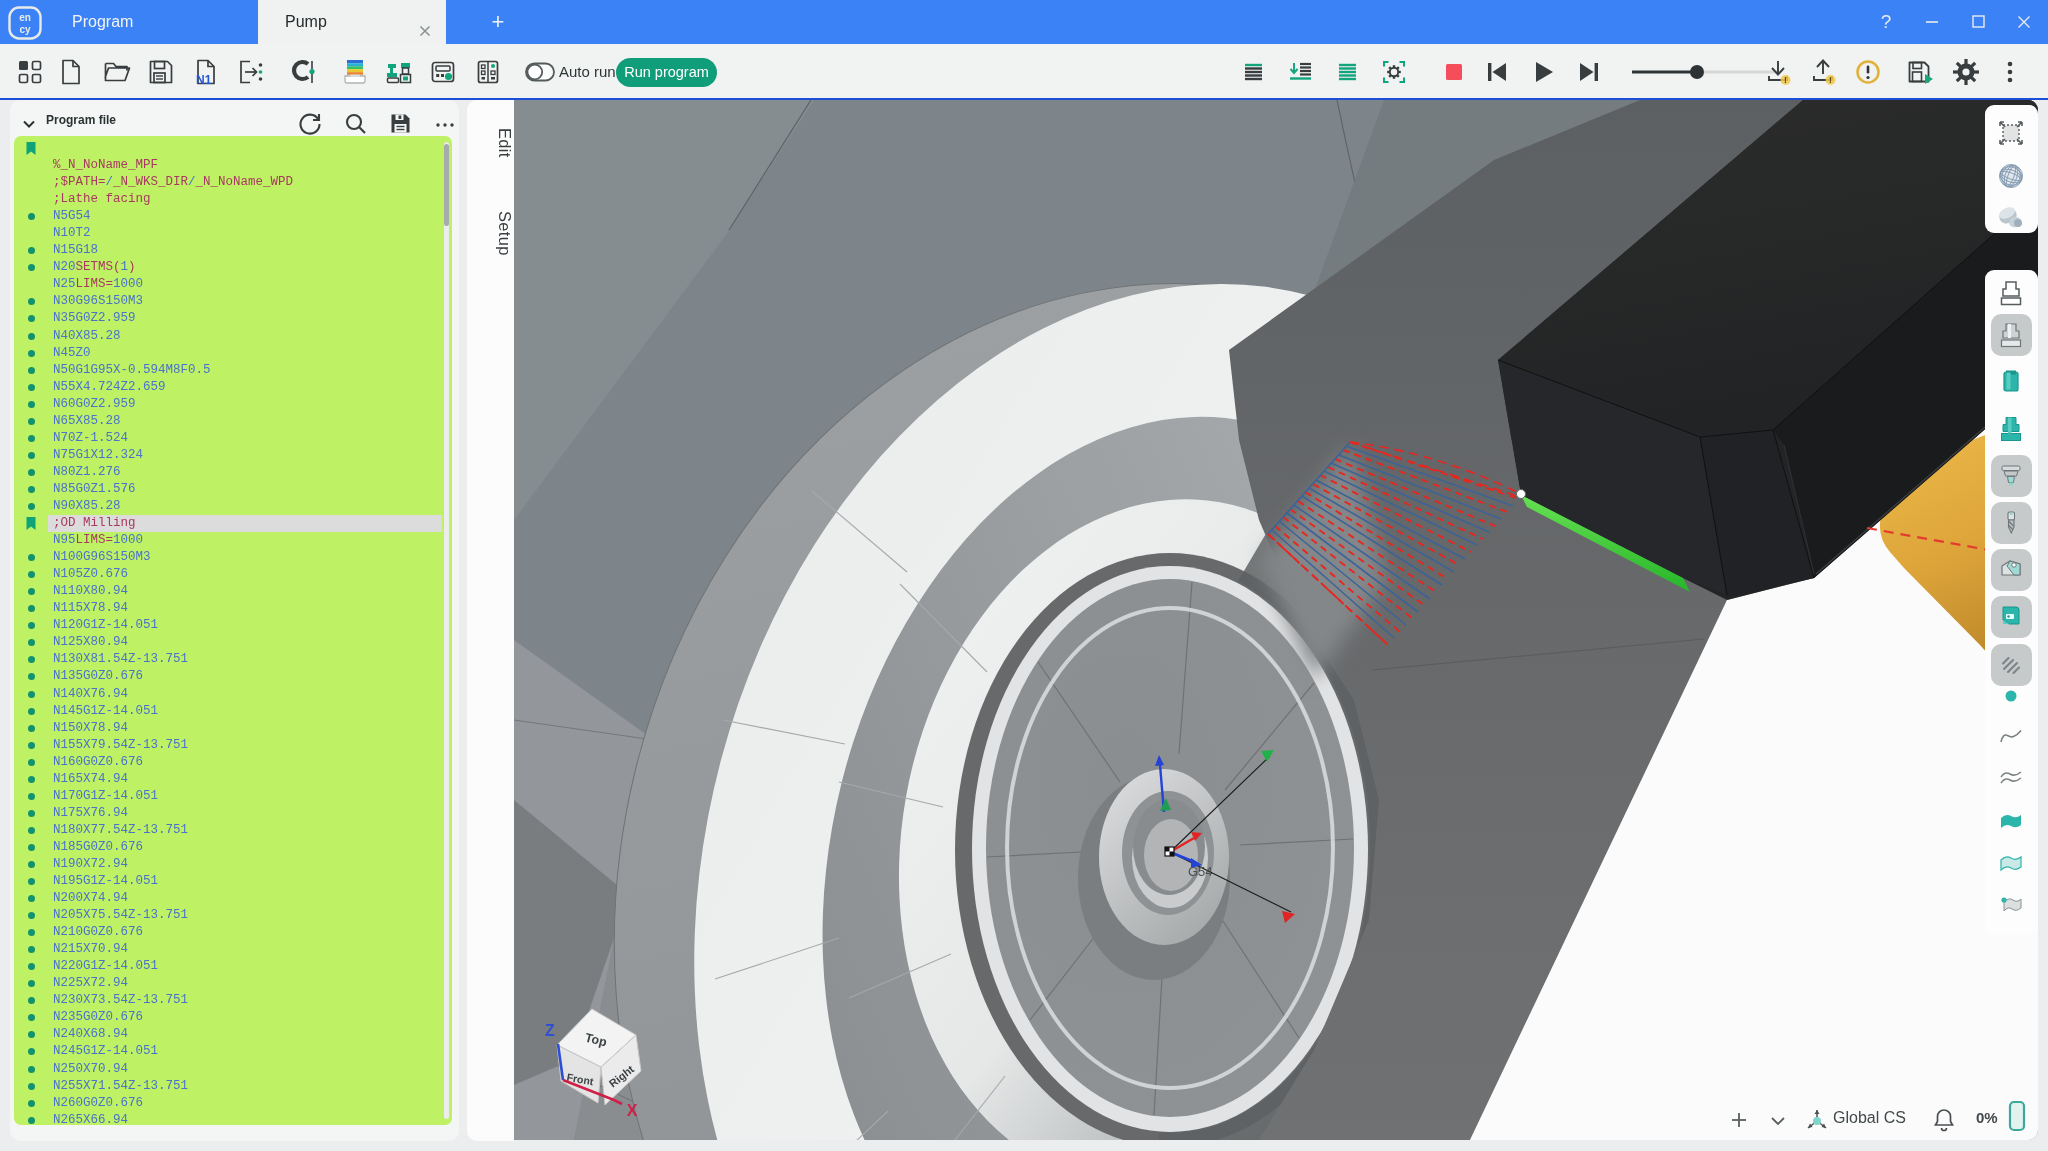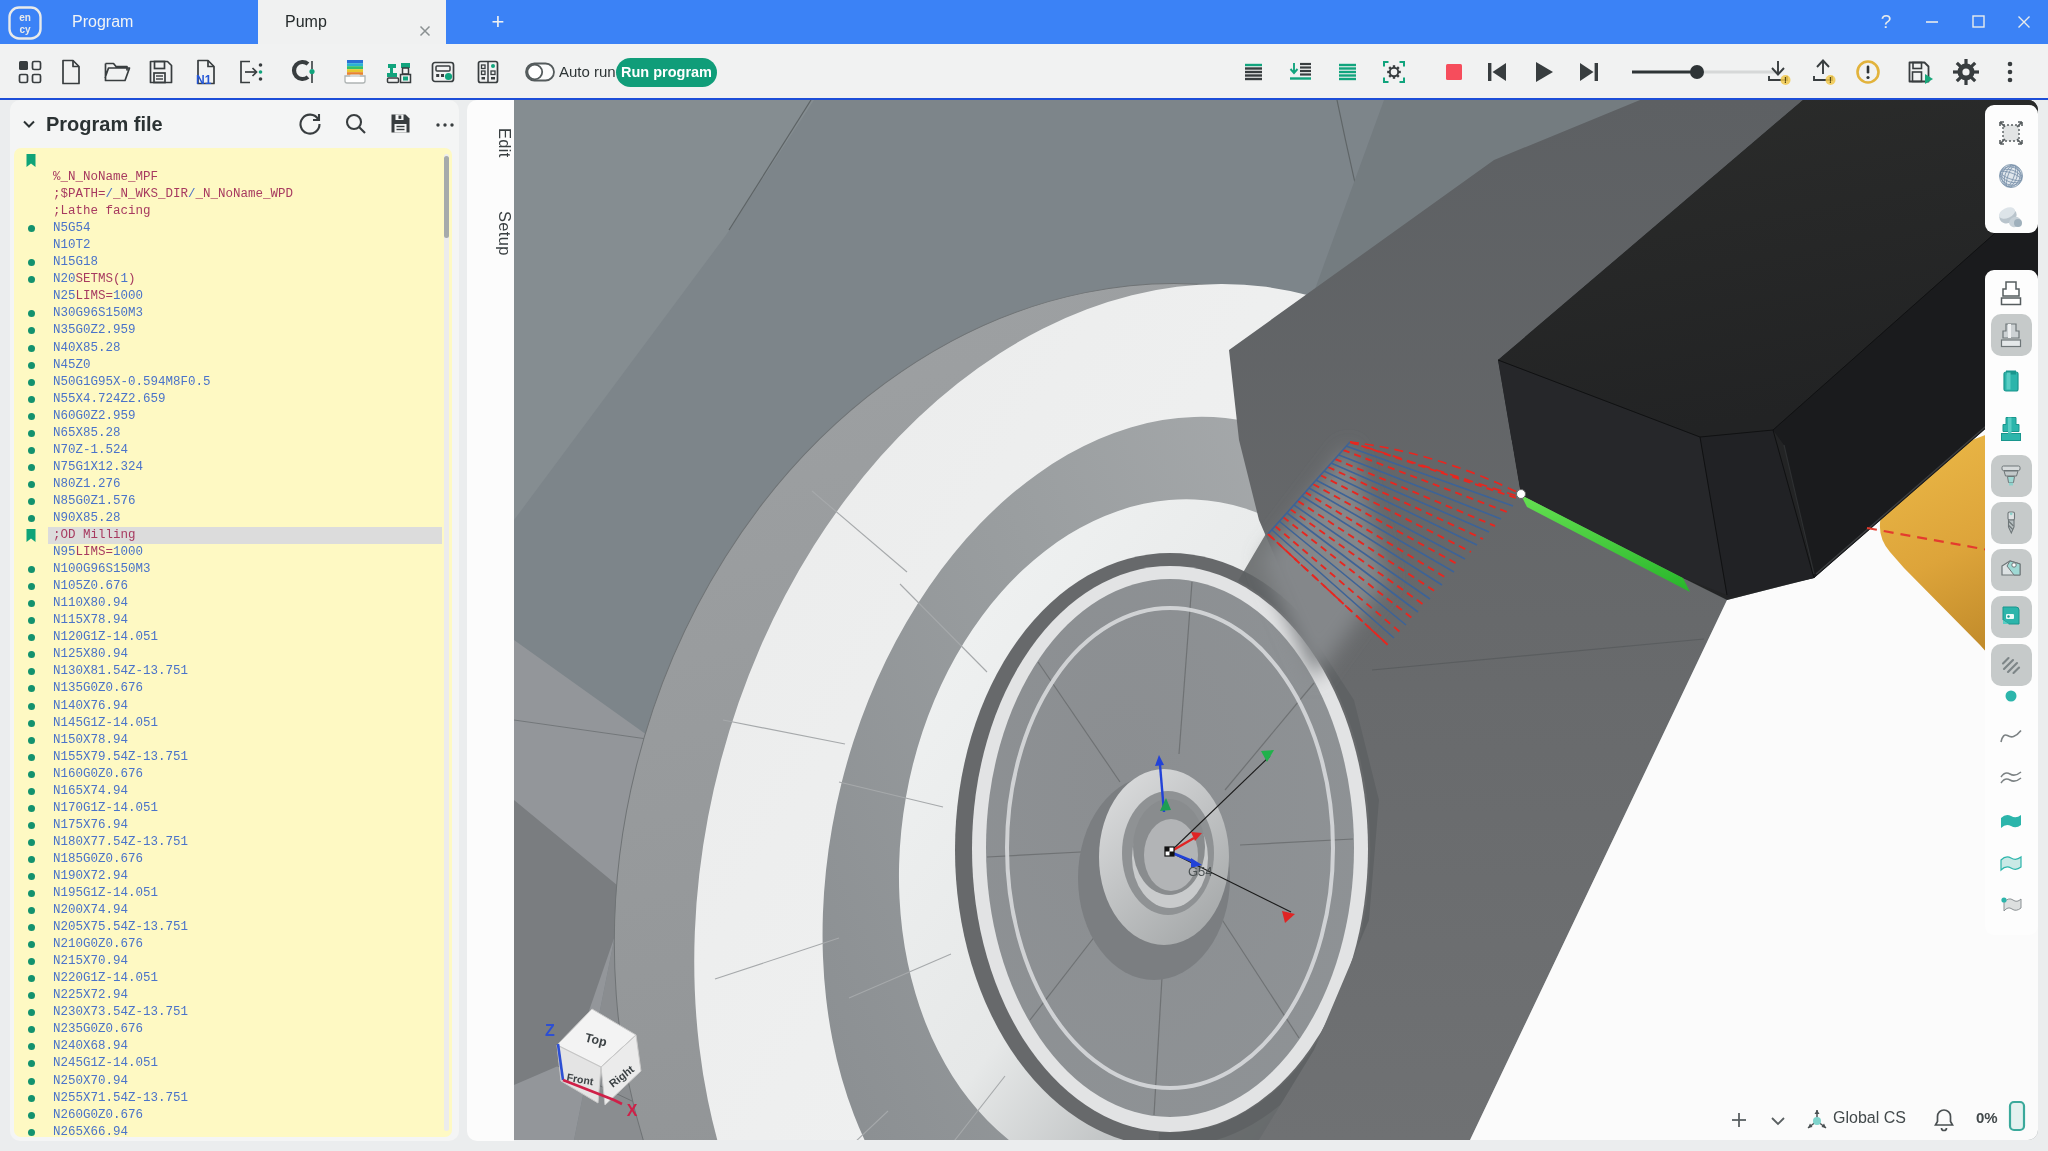--- a/index.html
+++ b/index.html
@@ -6,25 +6,25 @@
 #logo{position:absolute;left:8px;top:6px}
 .tbtxt{position:absolute;top:0;height:44px;line-height:44px;color:#f2f4f4;font-size:16px}
 #tab-active{position:absolute;left:258px;top:0;width:188px;height:44px;background:#f0f1f1}
 #tab-active span{position:absolute;left:27px;top:0;height:44px;line-height:44px;color:#252b2c;font-size:16px}
 #tab-active .x{position:absolute;left:auto;right:12px;top:13px;width:18px;height:18px}
 #plus{position:absolute;left:487px;top:7px;width:22px;height:30px;color:#f0f2f2;font-size:22px;font-weight:400;line-height:30px;text-align:center}
 .winbtn{position:absolute;top:0;width:44px;height:44px;color:#e9ecec;text-align:center;line-height:44px}
 #toolbar{position:absolute;left:0;top:44px;width:2048px;height:56px;background:#f1f2f2;border-bottom:2px solid #1d4ed8}
 .ticon{position:absolute;top:58px}
 #autorun-lbl{position:absolute;left:559px;top:0px;height:56px;line-height:56px;font-size:15px;color:#2e3536}
-#runbtn{position:absolute;left:616px;top:14px;width:101px;height:29px;background:#109d79;border-radius:15px;color:#fff;font-size:14.5px;font-weight:bold;text-align:center;line-height:29px}
+#runbtn{position:absolute;left:616px;top:14px;width:101px;height:29px;background:#109d79;border-radius:15px;color:#fff;font-size:14.5px;font-weight:normal;text-align:center;line-height:29px}
 #panel{position:absolute;left:10px;top:100px;width:449px;height:1041px;background:#f4f5f5;border-radius:10px}
 #panel-hd{position:absolute;left:0;top:0;width:100%;height:48px}
-#panel-hd b{position:absolute;left:36px;top:13px;font-size:20px;color:#2b3233}
-#code{position:absolute;left:4px;top:48px;width:438px;height:989px;background:#fef9c3;border-radius:7px;overflow:hidden}
+#panel-hd b{position:absolute;left:36px;top:13px;font-size:12px;color:#2b3233}
+#code{position:absolute;left:4px;top:36px;width:438px;height:989px;background:#bef264;border-radius:7px;overflow:hidden}
 #codelines{position:absolute;left:0px;top:4px;width:100%;font-family:"Liberation Mono",monospace;font-size:12.5px;line-height:17.05px;color:#4a73c9}
 .cl{height:17.05px;position:relative;padding-left:39px}
 .cl .r{color:#a73a60}
 .hl{}
 .blt{position:absolute;left:14px;top:5px;width:7px;height:7px;border-radius:50%;background:#13926e}
 .bmk{position:absolute;left:10px;top:1px}
 #vscroll{position:absolute;right:3px;top:6px;width:5px;height:977px;background:#ececec;border-radius:3px}
 #vthumb{position:absolute;left:0;top:2px;width:5px;height:82px;background:#a6abab;border-radius:3px}
 #tabstrip{position:absolute;left:467px;top:100px;width:47px;height:1041px;background:#fcfcfc;border-radius:10px 0 0 10px}
 .vtab{position:absolute;left:0;width:47px;text-align:center;writing-mode:vertical-rl;font-size:16.5px;color:#393f41;letter-spacing:.3px}

